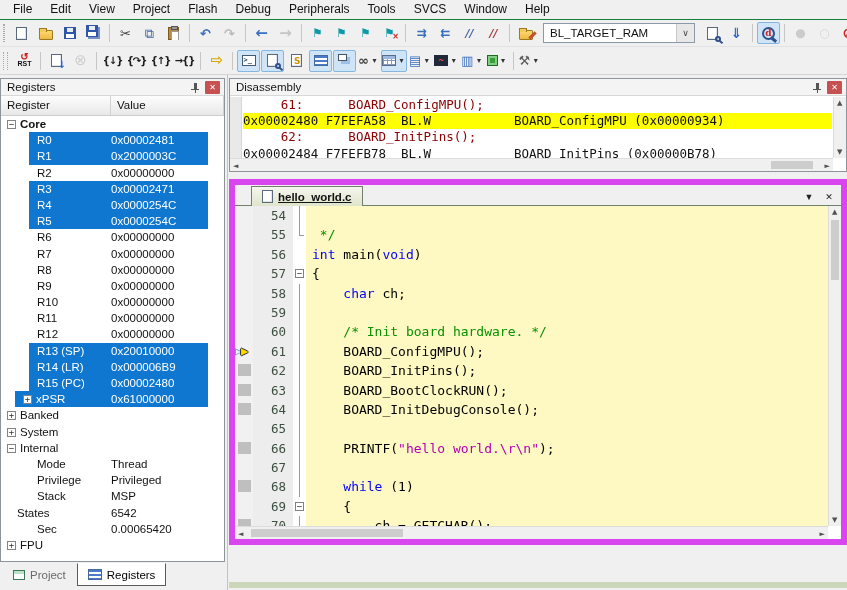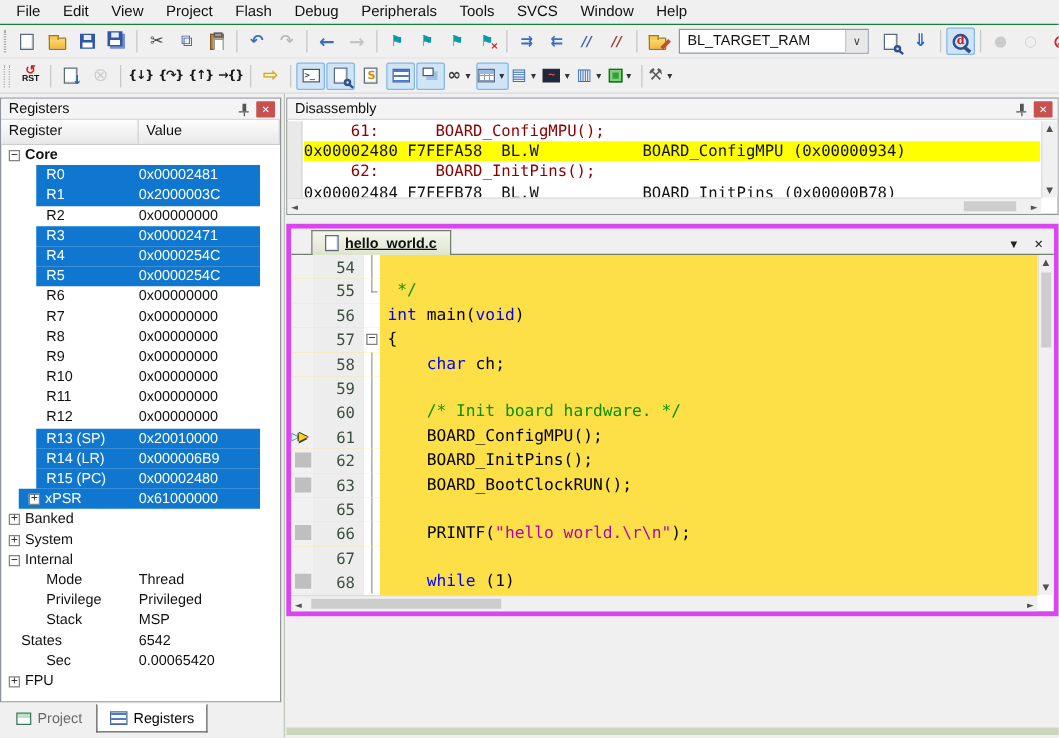--- a/index.html
+++ b/index.html
@@ -106,27 +106,27 @@
   .dline{position:relative;height:16.2px;white-space:pre;}
   .dline.src{color:#8b0000;}
   .dline.cur{background:#ffff00;}
   
   .sb{position:absolute;background:#f0f0f0;}
   .sb .ar{position:absolute;color:#505050;font-size:7px;text-align:center;font-family:"DejaVu Sans",sans-serif;}
   .hbar{height:13px;border-top:1px solid #dcdcdc;}
   .vbar{width:13px;border-left:1px solid #dcdcdc;}
   .thumb{position:absolute;background:#cdcdcd;}
   
-  #editorwin{position:absolute;top:104px;left:1px;right:0;height:314px;background:#fff;border:4px solid #d946ef;}
+  #editorwin{position:absolute;top:104px;left:1px;right:0;height:366px;background:#fff;border:6px solid #d946ef;}
   #etabbar{position:absolute;top:0;left:0;right:0;height:21px;background:#f0f0f0;border-bottom:1px solid #70806a;display:flex;align-items:flex-end;}
   .etab{display:inline-flex;align-items:center;gap:5px;height:20px;margin-left:16px;padding:0 10px;background:linear-gradient(#f5f6ee,#dfe5cc);border:1px solid #70806a;border-bottom:none;position:relative;top:1px;}
   .etab .tlbl{font-weight:bold;font-size:11.5px;text-decoration:underline;}
   #etabbar .sp{flex:1;}
   .tbarbtn{width:16px;height:16px;text-align:center;font-size:9px;line-height:16px;color:#222;margin-right:4px;}
-  #ecode{position:absolute;top:21px;left:0;right:13px;bottom:13px;overflow:hidden;background:#fde047;}
+  #ecode{position:absolute;top:21px;left:0;right:13px;bottom:13px;overflow:hidden;background:#fef9c3;}
   .eline{display:flex;height:19.4px;line-height:19.4px;font:13px/19.4px "DejaVu Sans Mono",monospace;}
   .gmarks{width:18px;background:#f1f1f1;position:relative;flex:0 0 auto;}
   .blk{width:13px;height:12px;background:#bfbfbf;margin:3px auto 0;}
   .arr{position:absolute;top:1px;font-size:12px;line-height:16px;}
   .arr.hollow{left:0;color:#2596c8;}
   .arr.solid{left:6px;color:#ffd800;text-shadow:-1px 0 #333,1px 0 #333,0 -1px #333,0 1px #333;}
   .lnum{width:40px;background:#ededed;color:#3d4f3f;text-align:right;padding-right:7px;flex:0 0 auto;font-size:12.5px;}
   .fold{width:13px;position:relative;flex:0 0 auto;background:#fff;}
   .fold.fl::before,.fold.fe::before{content:"";position:absolute;left:6px;top:0;bottom:0;width:1px;background:#9a9a9a;}
   .fold.fe::before{bottom:9px;}
@@ -491,20 +491,28 @@
         </div>
         <div class="eline">
           <div class="gmarks">
             <div class="blk"></div>
           </div>
           <div class="lnum">63</div>
           <div class="fold fl"></div>
           <div class="ctext"><span class="tk-p">    BOARD_BootClockRUN();</span></div>
         </div>
         <div class="eline">
+          <div class="gmarks">
+            <div class="blk"></div>
+          </div>
+          <div class="lnum">64</div>
+          <div class="fold fl"></div>
+          <div class="ctext"><span class="tk-p">    BOARD_InitDebugConsole();</span></div>
+        </div>
+        <div class="eline">
           <div class="gmarks"></div>
           <div class="lnum">65</div>
           <div class="fold fl"></div>
           <div class="ctext"></div>
         </div>
         <div class="eline">
           <div class="gmarks">
             <div class="blk"></div>
           </div>
           <div class="lnum">66</div>

